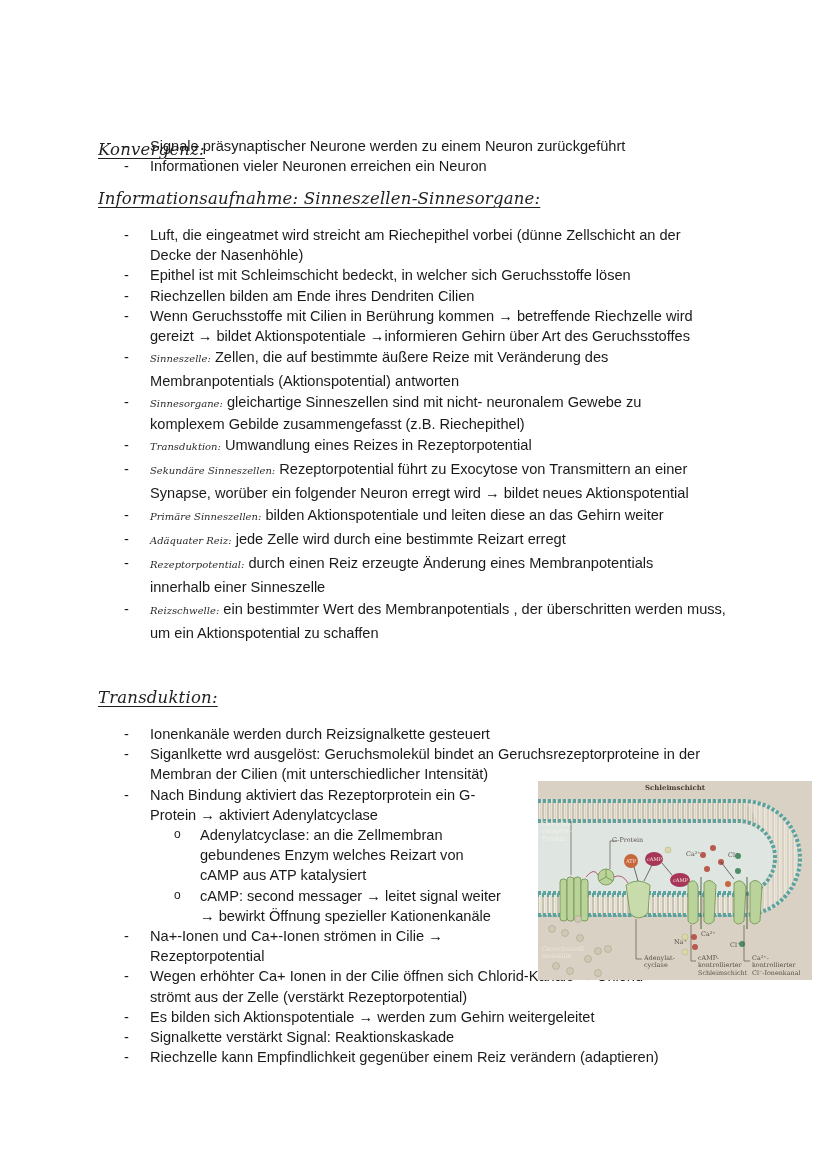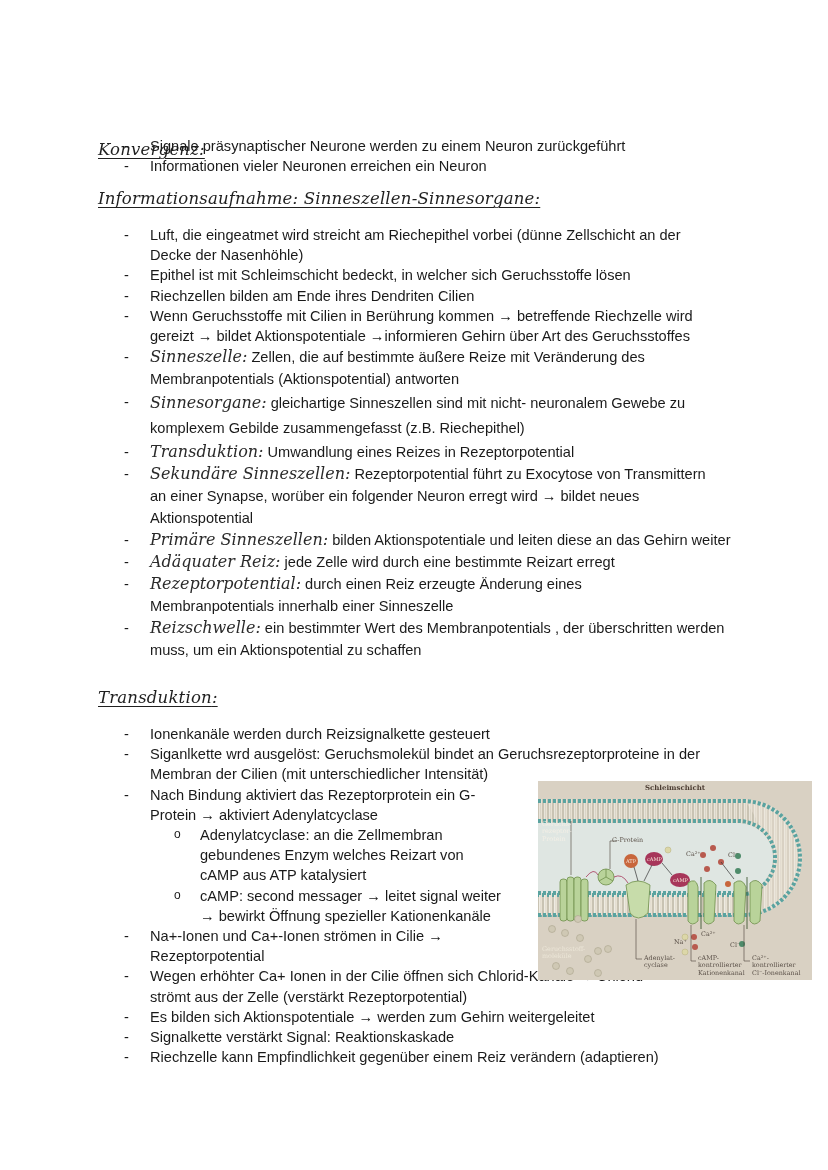--- a/index.html
+++ b/index.html
@@ -20,21 +20,21 @@
   }
   .heading .plain-colon { text-decoration: none; }
 
   ul.bullets { position: absolute; list-style: none; font-size: 14.6px; line-height: 20.2px; }
   ul.bullets > li { position: relative; padding-left: 26px; }
   ul.bullets > li::before { content: "-"; position: absolute; left: 0; top: 0; }
 
   .term {
     font-family: "DejaVu Serif", serif;
     font-style: italic;
-    font-size: 16px;
+    font-size: 10px;
     color: #2a2a2a;
   }
 
   ul.sub { list-style: none; margin-left: 24px; }
   ul.sub > li { position: relative; padding-left: 26px; }
   ul.sub > li::before { content: "o"; position: absolute; left: 0; top: -1px; font-size: 12px; }
 
   
   .figure {
     position: absolute; left: 538px; top: 781px; width: 274px; height: 199px;
@@ -56,21 +56,21 @@
 </ul>
 
 <div class="heading" style="top:189px;">Informationsaufnahme: Sinneszellen-Sinnesorgane:</div>
 
 <ul class="bullets" style="left:124px; top:225px; width:620px;">
   <li style="width:590px;"><span>Luft, die eingeatmet wird streicht am Riechepithel vorbei (dünne Zellschicht an der Decke der Nasenhöhle)</span></li>
   <li><span>Epithel ist mit Schleimschicht bedeckt, in welcher sich Geruchsstoffe lösen</span></li>
   <li><span>Riechzellen bilden am Ende ihres Dendriten Cilien</span></li>
   <li style="width:606px;"><span>Wenn Geruchsstoffe mit Cilien in Berührung kommen → betreffende Riechzelle wird gereizt → bildet Aktionspotentiale →informieren Gehirn über Art des Geruchsstoffes</span></li>
   <li style="width:540px; line-height:22px;"><span class="term">Sinneszelle:</span><span> Zellen, die auf bestimmte äußere Reize mit Veränderung des Membranpotentials (Aktionspotential) antworten</span></li>
-  <li style="width:580px; line-height:25px;"><span class="term">Sinnesorgane:</span><span> gleichartige Sinneszellen sind mit nicht- neuronalem Gewebe zu komplexem Gebilde zusammengefasst (z.B. Riechepithel)</span></li>
+  <li style="width:580px; line-height:20px;"><span class="term">Sinnesorgane:</span><span> gleichartige Sinneszellen sind mit nicht- neuronalem Gewebe zu komplexem Gebilde zusammengefasst (z.B. Riechepithel)</span></li>
   <li style="line-height:22px;"><span class="term">Transduktion:</span><span> Umwandlung eines Reizes in Rezeptorpotential</span></li>
   <li style="width:590px; line-height:22px;"><span class="term">Sekundäre Sinneszellen:</span><span> Rezeptorpotential führt zu Exocytose von Transmittern an einer Synapse, worüber ein folgender Neuron erregt wird → bildet neues Aktionspotential</span></li>
   <li style="line-height:22px;"><span class="term">Primäre Sinneszellen:</span><span> bilden Aktionspotentiale und leiten diese an das Gehirn weiter</span></li>
   <li style="line-height:22px;"><span class="term">Adäquater Reiz:</span><span> jede Zelle wird durch eine bestimmte Reizart erregt</span></li>
   <li style="width:580px; line-height:22px;"><span class="term">Rezeptorpotential:</span><span> durch einen Reiz erzeugte Änderung eines Membranpotentials innerhalb einer Sinneszelle</span></li>
   <li style="width:610px; line-height:22px;"><span class="term">Reizschwelle:</span><span> ein bestimmter Wert des Membranpotentials , der überschritten werden muss, um ein Aktionspotential zu schaffen</span></li>
 </ul>
 
 <div class="heading" style="top:688px;"><span>Transduktion</span><span class="plain-colon">:</span></div>
 
@@ -192,17 +192,17 @@
   <div class="fig-label" style="left:190px; top:71px;">Cl⁻</div>
   <div class="fig-label" style="left:136px; top:158px;">Na⁺</div>
   <div class="fig-label" style="left:163px; top:150px;">Ca²⁺</div>
   <div class="fig-label" style="left:192px; top:161px;">Cl⁻</div>
   <div class="fig-label" style="left:4px; top:165px; white-space:pre; color:#ece6d8;">Geruchsstoff-
 moleküle</div>
   <div class="fig-label" style="left:106px; top:174px; white-space:pre;">Adenylat-
 cyclase</div>
   <div class="fig-label" style="left:160px; top:174px; white-space:pre;">cAMP-
 kontrollierter
-Kationenkanal</div>
+Schleimschicht</div>
   <div class="fig-label" style="left:214px; top:174px; white-space:pre;">Ca²⁺-
 kontrollierter
 Cl⁻-Ionenkanal</div>
 </div>
 
 </body></html>

